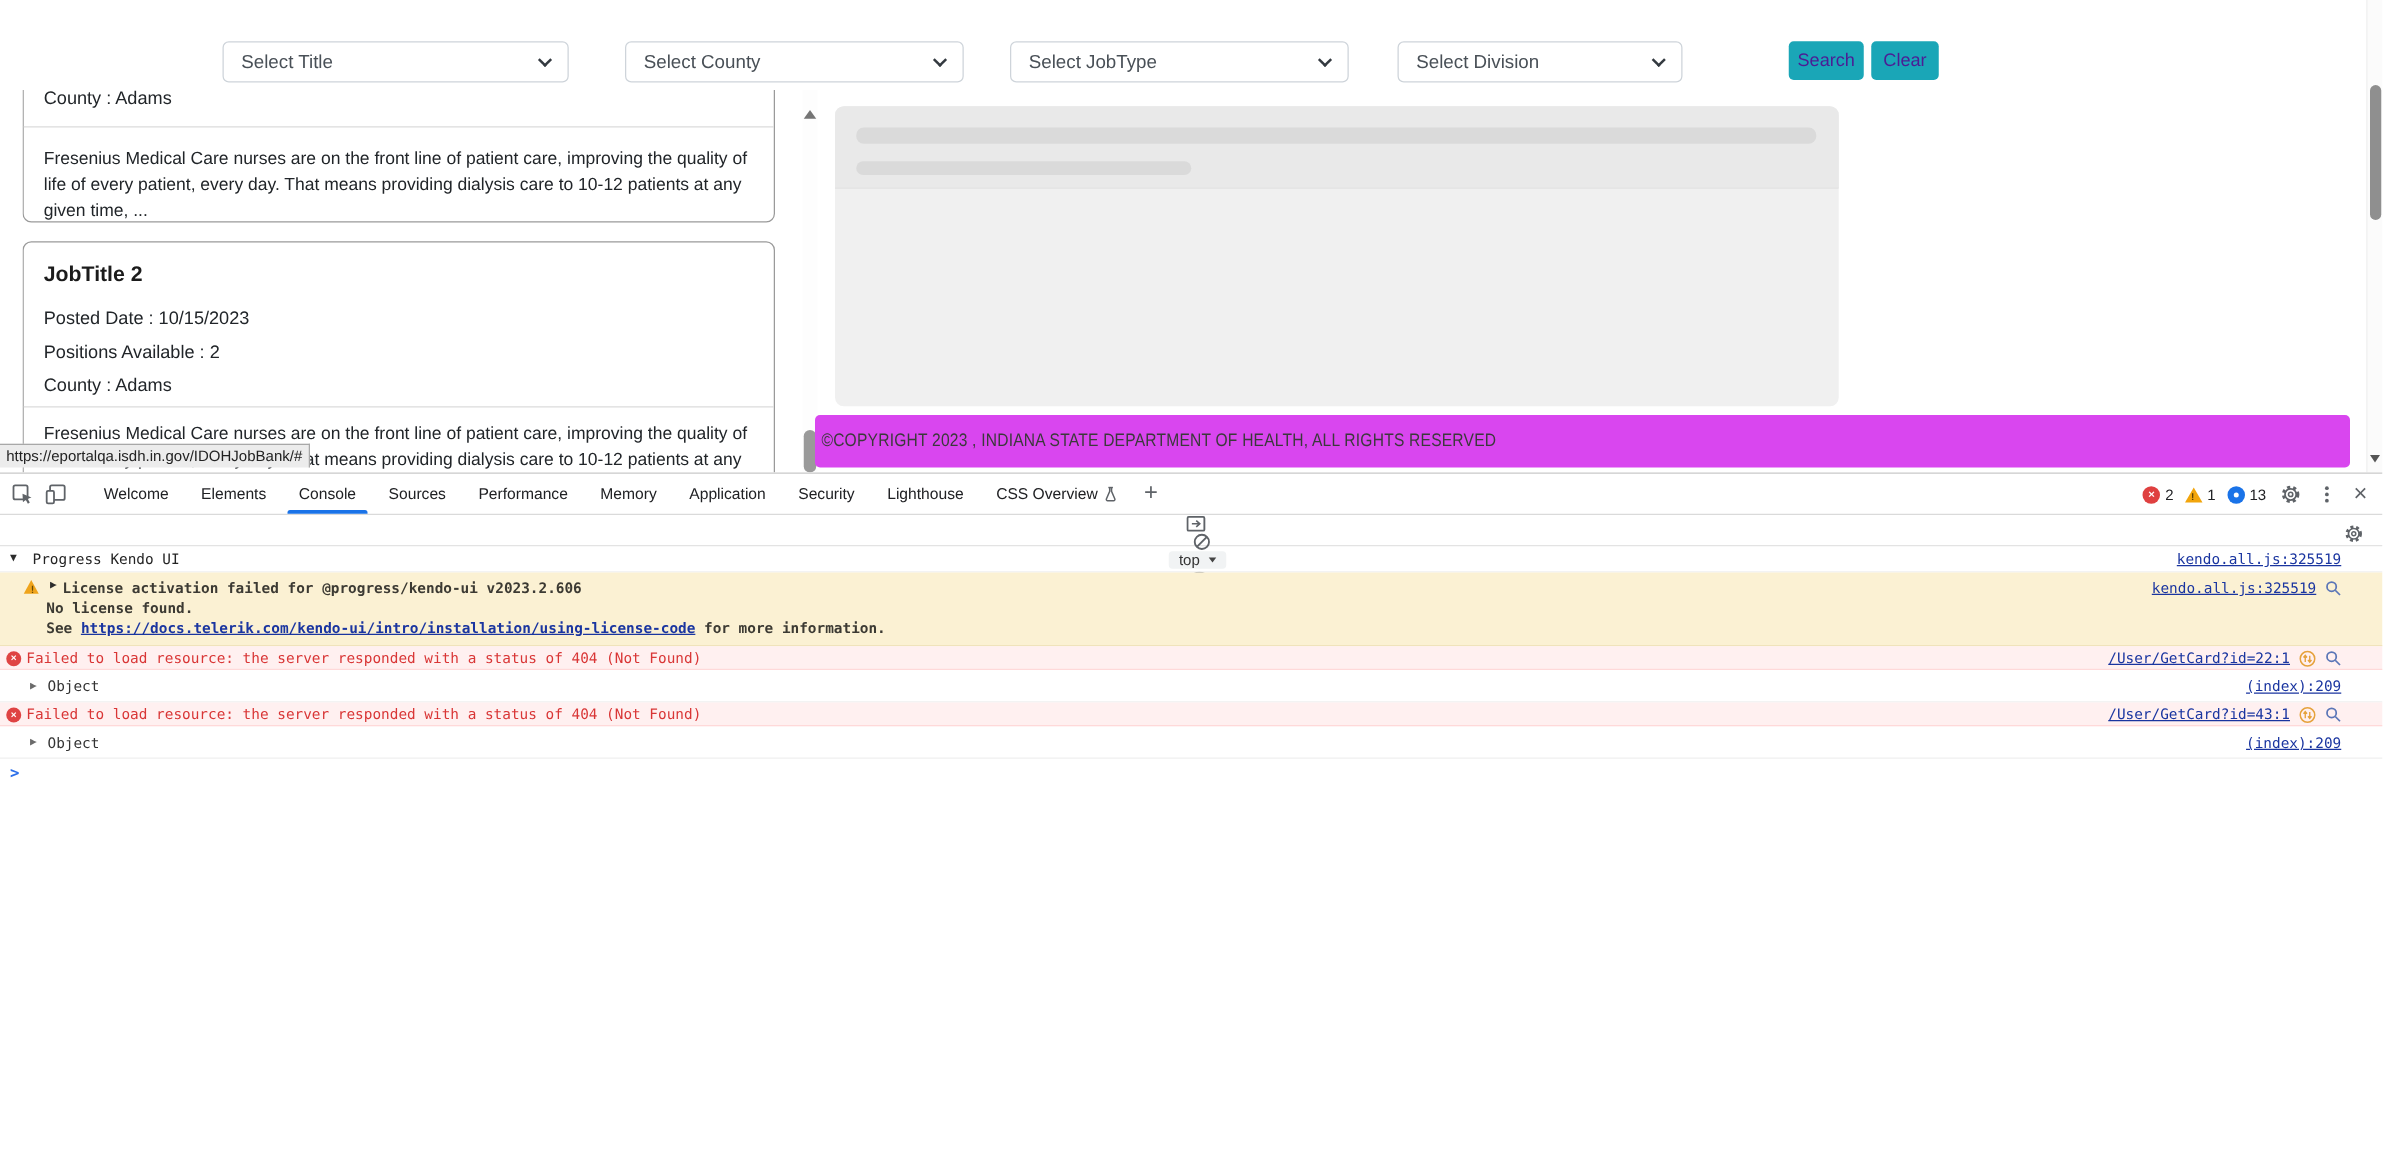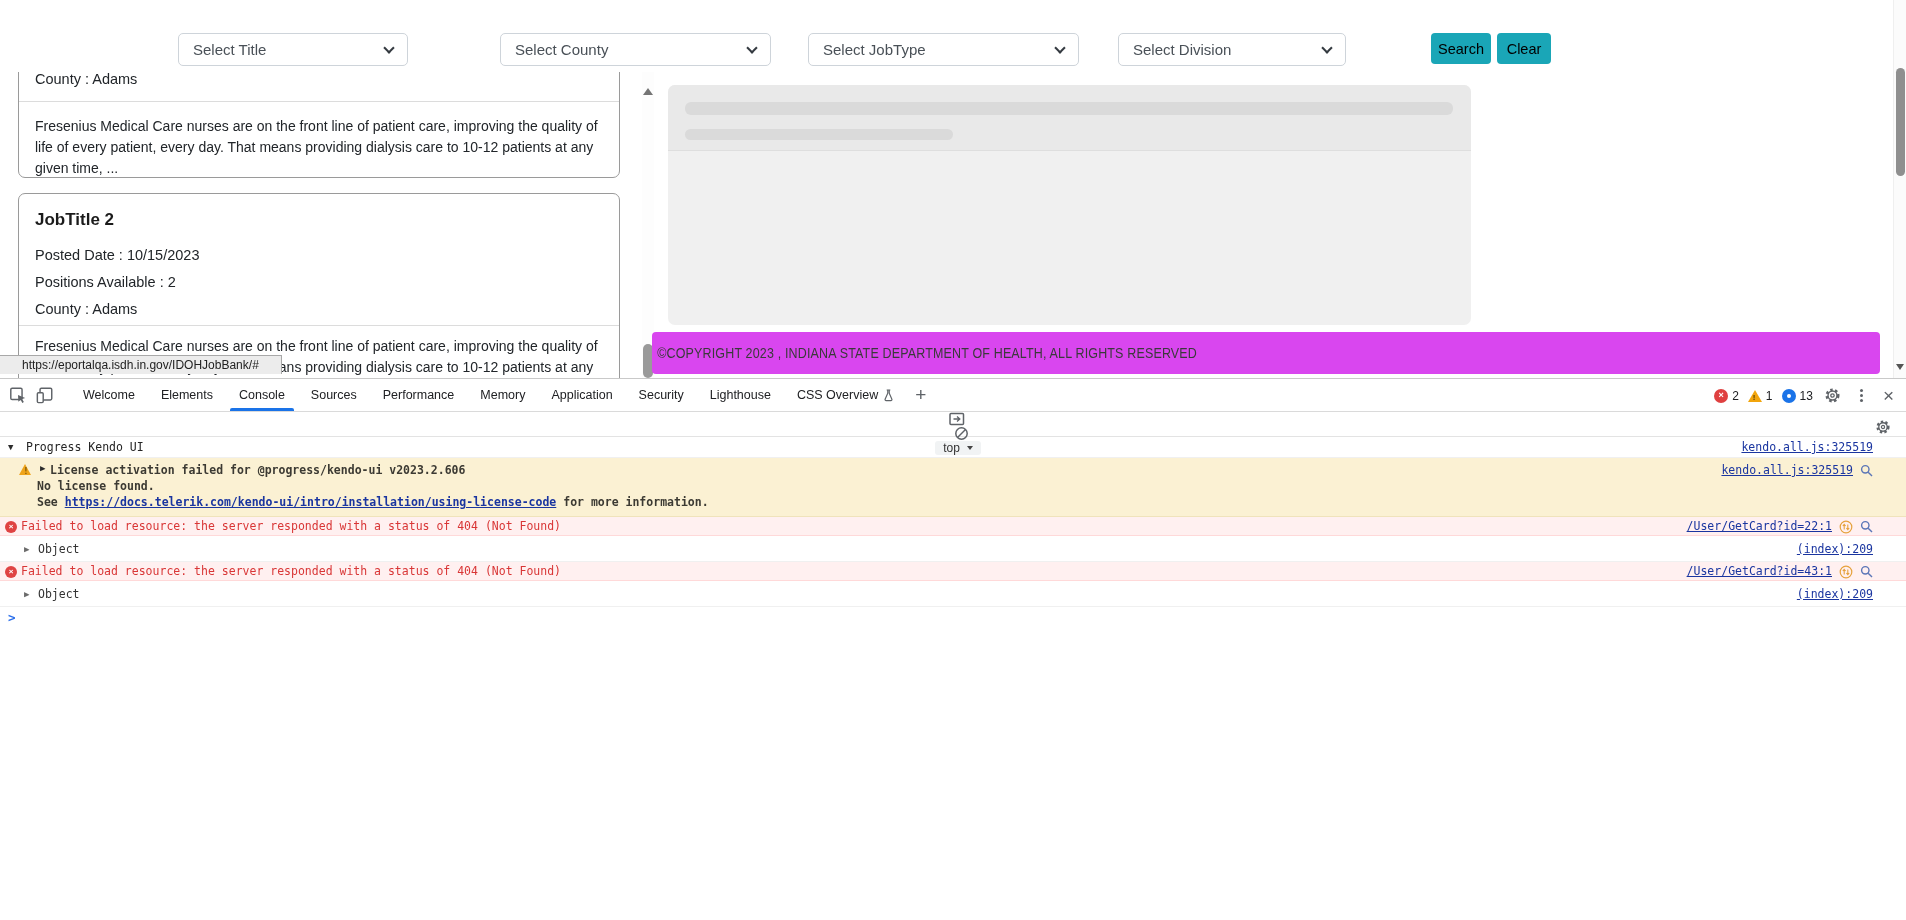--- a/index.html
+++ b/index.html
@@ -6,26 +6,26 @@
   html,body { width:1906px; height:920px; background:#fff; overflow:hidden;
     font-family:"Liberation Sans", sans-serif; }
   .screen { position:relative; width:1906px; height:920px; }
 
   
   .page { position:absolute; left:0; top:0; width:1906px; height:378px; background:#fff; }
 
   .sel { position:absolute; top:33px; height:33px; background:#fff; border:1px solid #ced4da;
     border-radius:5px; color:#495057; font-size:15px; display:flex; align-items:center;
     justify-content:space-between; padding:0 14px; cursor:pointer; }
-  #sel-title{left:178px;width:230px} #sel-county{left:500px;width:271px}
+  #sel-title{left:178px;width:277px} #sel-county{left:500px;width:271px}
   #sel-jobtype{left:808px;width:271px} #sel-division{left:1118px;width:228px}
   .chev { width:8px; height:8px; border-right:2px solid #343a40; border-bottom:2px solid #343a40;
     transform:rotate(45deg); margin-top:-4px; flex:0 0 auto; }
 
-  .btn { position:absolute; top:33px; height:31px; border:none; border-radius:4px; color:#000000;
+  .btn { position:absolute; top:33px; height:31px; border:none; border-radius:4px; color:#4c1d95;
     font-size:14.5px; font-family:inherit; cursor:pointer; }
   #btn-search{left:1431px;width:60px} #btn-clear{left:1497px;width:54px}
 
   
   .card-list { position:absolute; left:18px; top:72px; width:606px; height:306px; overflow:hidden;padding-left:33px; }
   .job-card { position:absolute; left:0; width:602px; background:#fff; border:1px solid #9a9a9a;
     border-radius:7px; padding:14px 16px; }
   #card-1 { top:-92px; height:198px; }
   #card-2 { top:121px; height:220px; }
   .jc-title { font-size:17px; font-weight:bold; color:#1b1b1b; line-height:22px; margin-top:1px; }
@@ -58,21 +58,21 @@
 
   
   .main-sb { position:absolute; right:0; top:0; width:13px; height:378px; background:#fbfbfb; border-left:1px solid #efefef; }
   .ms-thumb { position:absolute; left:2px; top:68px; width:9px; height:108px; background:#8f8f8f; border-radius:5px; }
   .ms-down { position:absolute; left:2px; bottom:8px; width:0; height:0;
     border-left:4px solid transparent; border-right:4px solid transparent; border-top:6px solid #555; }
 
   
   .status-tip { position:absolute; left:0; top:355px; height:19px; background:#ececec;
     border:1px solid #a8a8a8; border-left:none; border-bottom:none; display:flex; align-items:center;
-    padding:0 22px; font-size:12px; color:#222; white-space:nowrap; z-index:5; }
+    padding:0 5px; font-size:12px; color:#222; white-space:nowrap; z-index:5; }
 
   
   .devtools { position:absolute; left:0; top:378px; width:1906px; height:542px; background:#fff;
     border-top:1px solid #c9c9c9; }
   .dt-tabs { height:33px; display:flex; align-items:center; border-bottom:1px solid #dadada; position:relative; }
   .ticon { display:flex; align-items:center; justify-content:center; width:22px; height:22px; cursor:pointer; }
   .ticon svg { display:block; }
   #icon-inspect { margin-left:7px; } #icon-device { margin-left:5px; }
   .tabs-wrap { display:flex; height:100%; margin-left:14px; }
   .tab { display:flex; align-items:center; gap:5px; padding:0 13px; font-size:12.5px; color:#202124;

